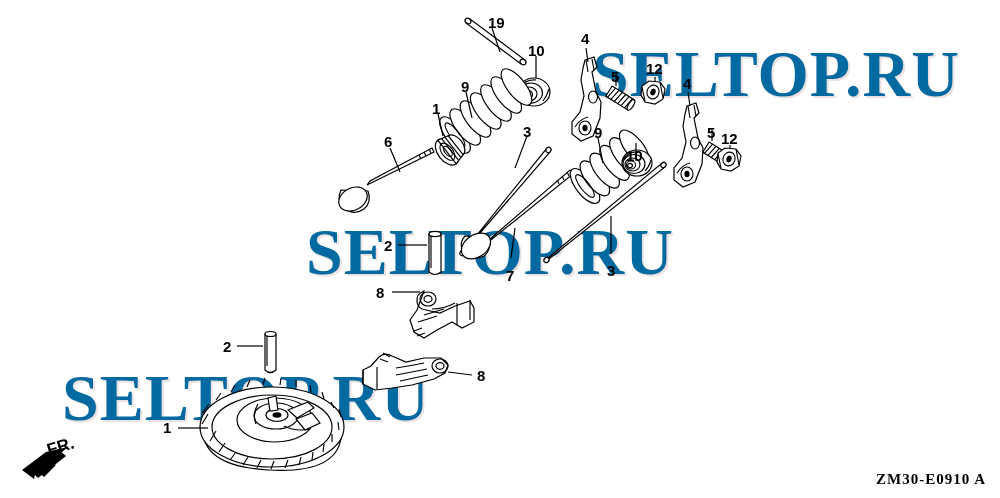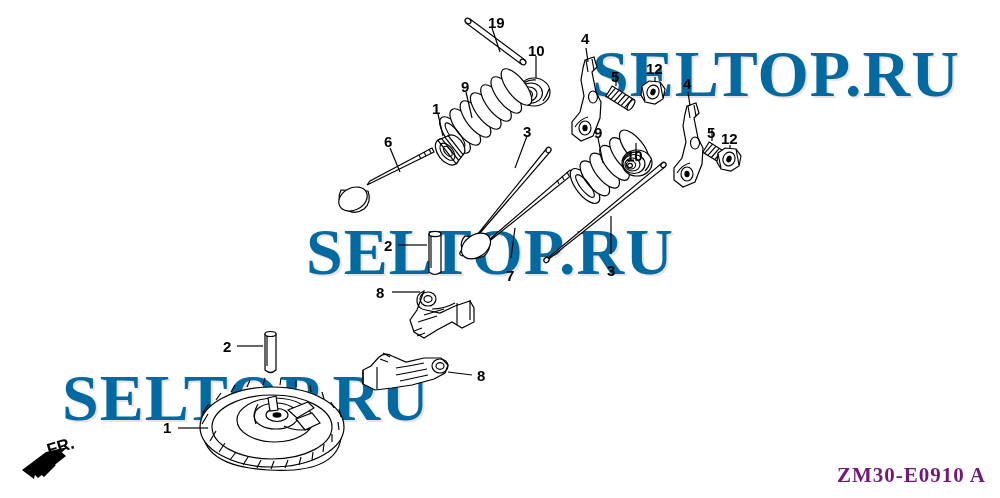--- a/index.html
+++ b/index.html
@@ -15,21 +15,21 @@
 
   svg.art{position:absolute;left:0;top:0;width:1000px;height:498px;}
   .ln{stroke:#000;stroke-width:1.15;fill:none;}
   .fillw{fill:#fff;stroke:#000;stroke-width:1.2;}
   .fillk{fill:#000;stroke:none;}
   .lead{stroke:#000;stroke-width:1.2;fill:none;}
 
   .lbl{position:absolute;font-family:"Liberation Sans",sans-serif;
        font-size:15px;font-weight:700;color:#000;line-height:1;}
   #partno{position:absolute;right:14px;bottom:10px;font-family:"Liberation Serif",serif;
-          font-size:21px;font-weight:700;color:#701a75;letter-spacing:1px;}
+          font-size:15px;font-weight:700;color:#000000;letter-spacing:1px;}
   #frlabel{position:absolute;left:47px;top:437px;font-family:"Liberation Sans",sans-serif;
            font-size:17px;font-weight:700;color:#000;transform:rotate(-17deg);}
 </style>
 </head>
 <body>
 
 <div id="stage">
 
   <div class="wm" id="wm-top">SELTOP.RU</div>
   <div class="wm" id="wm-mid">SELTOP.RU</div>

